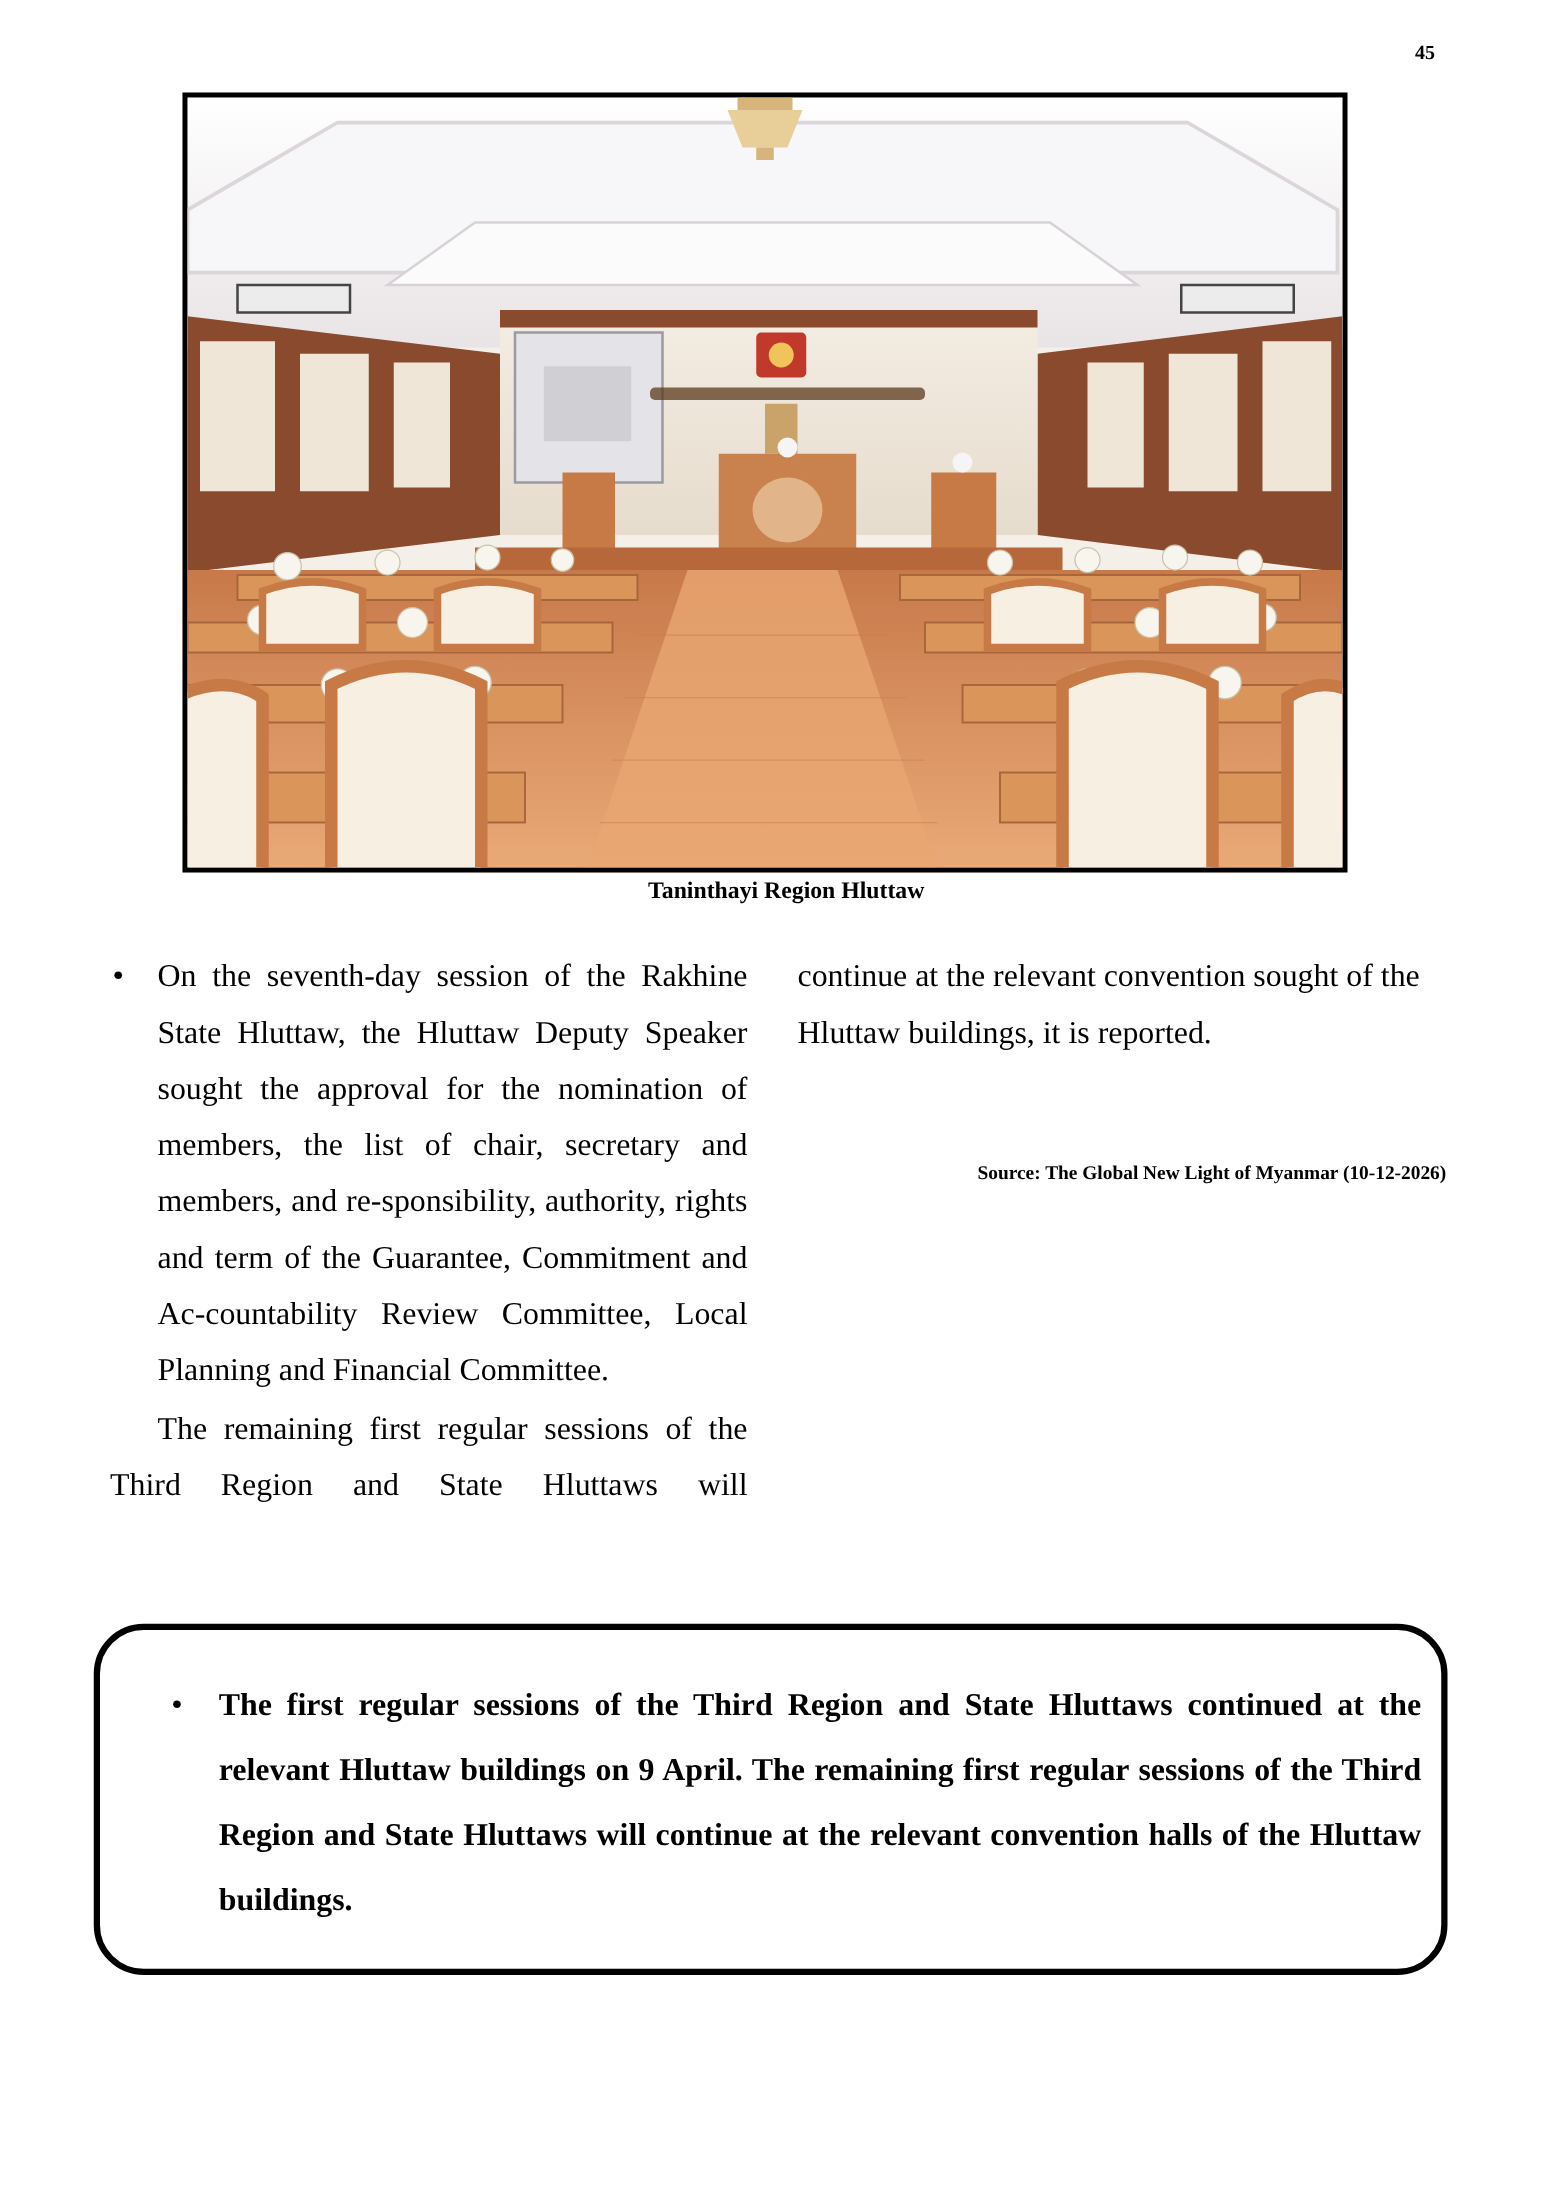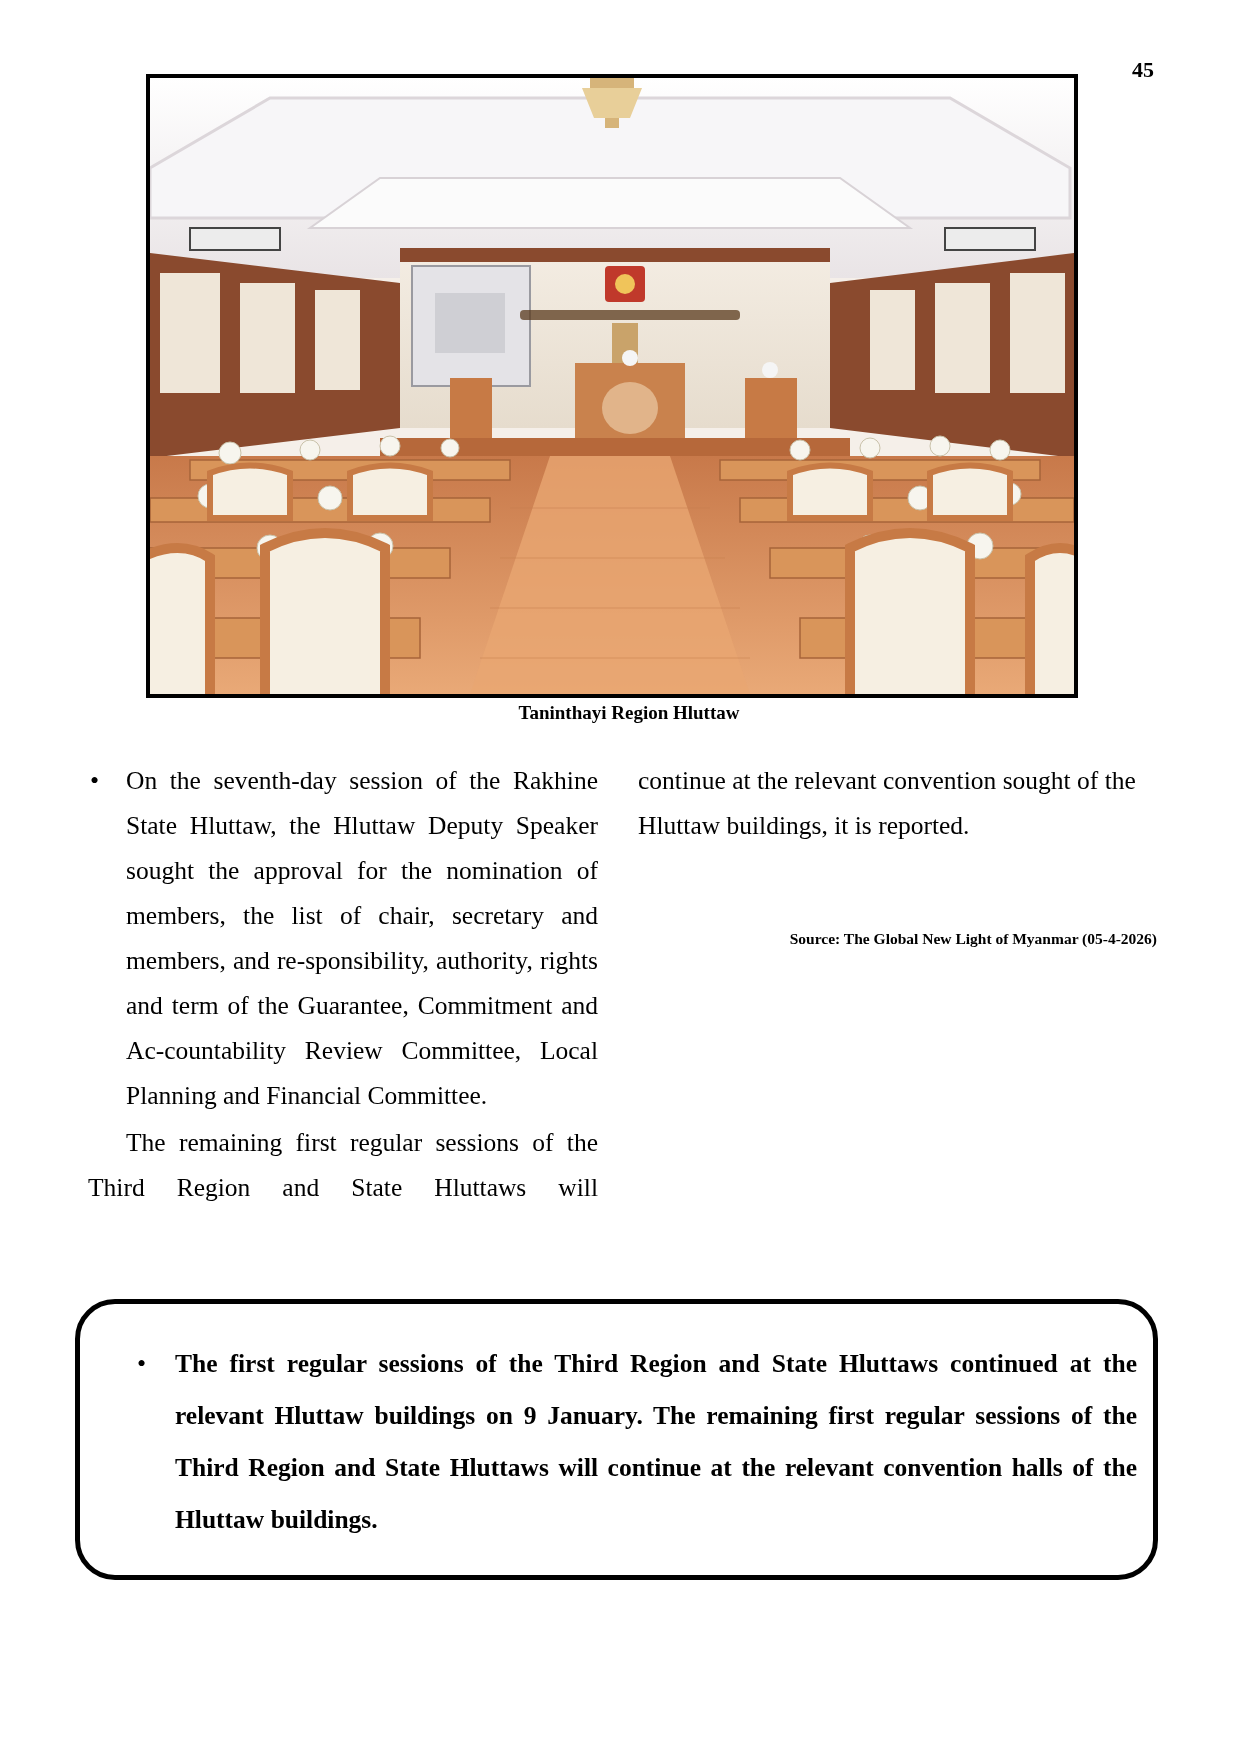--- a/index.html
+++ b/index.html
@@ -2,21 +2,21 @@
 <html><head>
 <meta charset="utf-8">
 <style>
   html, body { margin: 0; padding: 0; background: #ffffff; }
   body {
     width: 1241px; height: 1755px; position: relative; overflow: hidden;
     font-family: "Liberation Serif", "DejaVu Serif", serif; color: #000;
   }
   .page-number {
     position: absolute; top: 34px; left: 1132px; width: 60px;
-    font-weight: bold; font-size: 22px; margin-top: 23px;
+    font-weight: bold; font-size: 16px;
   }
   
   .photo-frame {
     position: absolute; left: 146px; top: 74px; width: 924px; height: 616px;
     border: 4px solid #000; overflow: hidden; background: #f5efe9;
   }
   .photo-frame svg { display: block; width: 100%; height: 100%; }
   .caption {
     position: absolute; top: 702px; left: 0; width: 1241px; text-align: center;
     font-weight: bold; font-size: 19px; padding-left: 16px;
@@ -190,20 +190,20 @@
     <span class="bullet-dot">•</span>
     <span>On the seventh-day session of the Rakhine State Hluttaw, the Hluttaw Deputy Speaker sought the approval for the nomination of members, the list of chair, secretary and members, and re-sponsibility, authority, rights and term of the Guarantee, Commitment and Ac-countability Review Committee, Local Planning and Financial Committee.</span>
   </div>
   <div class="para-indent">The remaining first regular sessions of the Third Region and State Hluttaws will</div>
 </div>
 
 <div class="col col-right">
   <div class="right-text">continue at the relevant convention sought of the Hluttaw buildings, it is reported.</div>
 </div>
 
-<div class="source">Source: The Global New Light of Myanmar (05-4-2026)</div>
+<div class="source">Source: The Global New Light of Myanmar (10-12-2026)</div>
 
 <div class="summary-box">
   <div class="summary-item">
     <span class="bullet-dot">•</span>
-    <span>The first regular sessions of the Third Region and State Hluttaws continued at the relevant Hluttaw buildings on 9 January. The remaining first regular sessions of the Third Region and State Hluttaws will continue at the relevant convention halls of the Hluttaw buildings.</span>
+    <span>The first regular sessions of the Third Region and State Hluttaws continued at the relevant Hluttaw buildings on 9 April. The remaining first regular sessions of the Third Region and State Hluttaws will continue at the relevant convention halls of the Hluttaw buildings.</span>
   </div>
 </div>
 
 </body></html>

